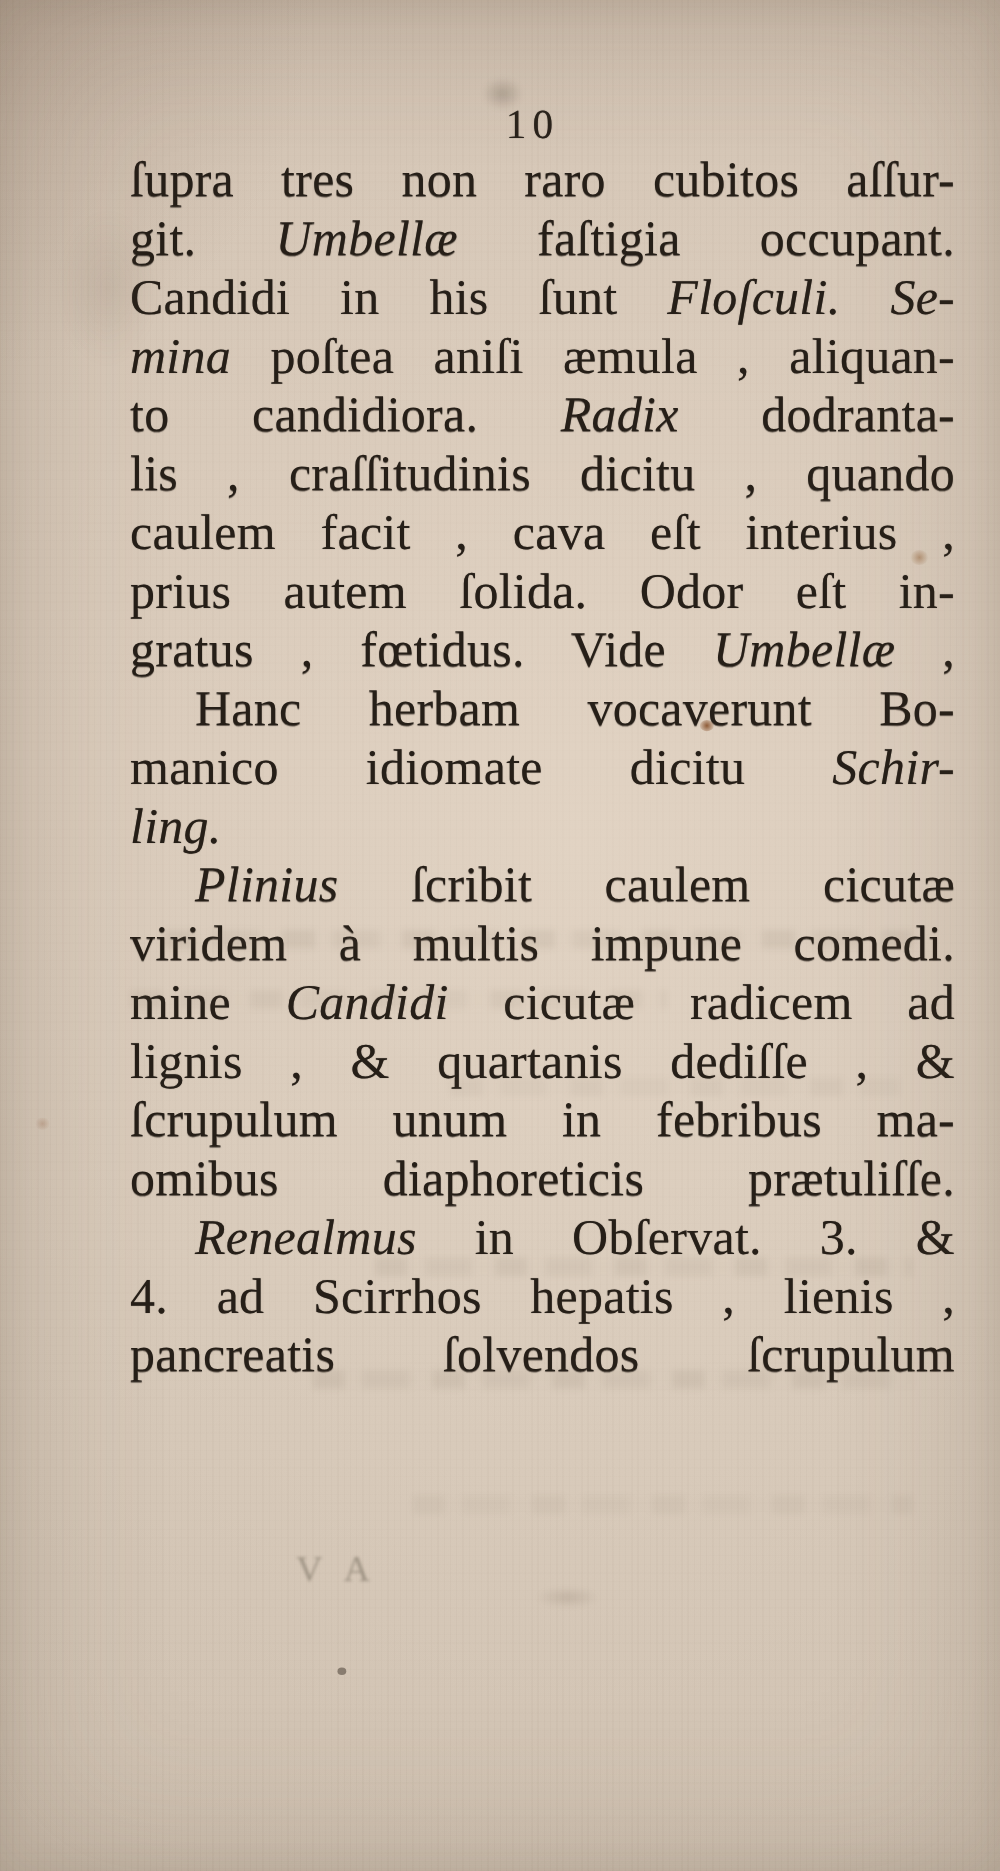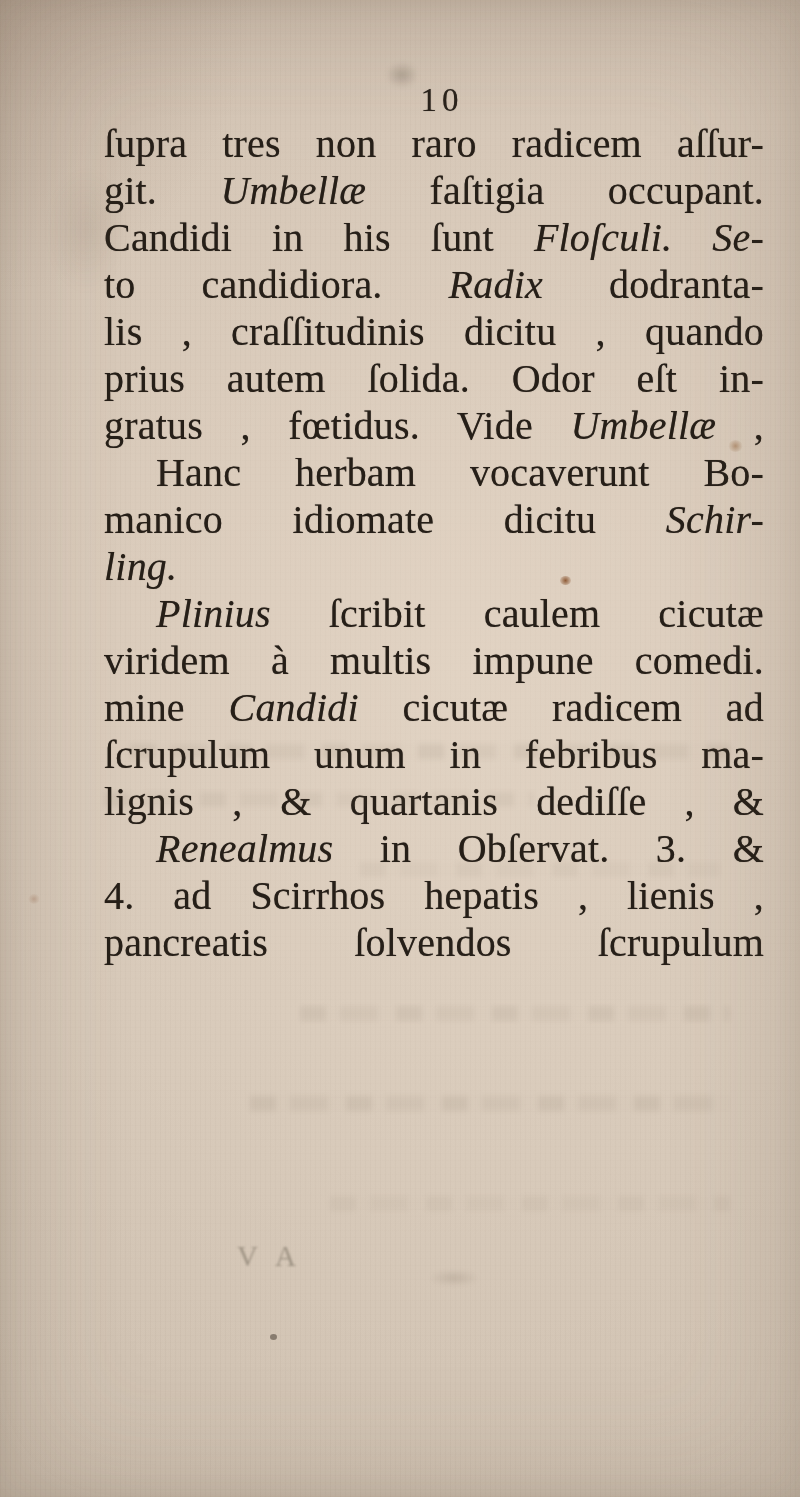--- a/index.html
+++ b/index.html
@@ -14,21 +14,21 @@
       repeating-linear-gradient(90deg, rgba(118,98,80,0.05) 0 1px, rgba(118,98,80,0) 1px 5px),
       repeating-linear-gradient(0deg, rgba(118,98,80,0.02) 0 1px, rgba(118,98,80,0) 1px 7px),
       linear-gradient(180deg,#c8b8a8 0%, #cfc0b0 8%, #d3c4b4 40%, #d1c3b3 70%, #cdbfaf 100%);
   }
   .vignette{
     position:absolute;inset:0;pointer-events:none;
     box-shadow:inset 0 0 130px rgba(92,74,58,0.24), inset 0 0 26px rgba(92,74,58,0.10);
   }
 
   .pagenum{
-    position:absolute;left:112px;top:82px;width:660px;text-align:center;
+    position:absolute;left:96px;top:82px;width:660px;text-align:center;
     font-family:"Liberation Serif","DejaVu Serif",serif;
     font-size:33px;letter-spacing:5px;color:#2a231c;
     text-shadow:0 0.4px 0.8px rgba(42,35,28,0.6);
   }
 
   .textblock{
     position:absolute;left:104px;top:120px;width:660px;
     font-family:"Liberation Serif","DejaVu Serif",serif;
     font-size:40px;line-height:47px;color:#261f18;
   }
@@ -76,35 +76,38 @@
   .s7{left:386px;top:62px;width:32px;height:26px;filter:blur(2px);
       background:radial-gradient(ellipse, rgba(96,84,72,0.30), rgba(96,84,72,0) 72%);}
 </style>
 </head>
 <body>
 
 <div class="page">
   <div class="pagenum">10</div>
 
   <div class="textblock">
-      <div class="line j"><span>ſupra tres non raro radicem aſſur-</span></div>
+      <div class="line j"><span>ſupra tres non raro cubitos aſſur-</span></div>
       <div class="line j"><span>git. </span><span class="it">Umbellæ</span><span> faſtigia occupant.</span></div>
       <div class="line j"><span>Candidi in his ſunt </span><span class="it">Floſculi. Se-</span></div>
+      <div class="line j"><span class="it">mina </span><span>poſtea aniſi æmula , aliquan-</span></div>
       <div class="line j"><span>to candidiora. </span><span class="it">Radix</span><span> dodranta-</span></div>
       <div class="line j"><span>lis , craſſitudinis dicitu , quando</span></div>
+      <div class="line j"><span>caulem facit , cava eſt interius ,</span></div>
       <div class="line j"><span>prius autem ſolida. Odor eſt in-</span></div>
       <div class="line j"><span>gratus , fœtidus. Vide </span><span class="it">Umbellæ</span><span> ,</span></div>
       <div class="line j ind"><span>Hanc herbam vocaverunt Bo-</span></div>
       <div class="line j"><span>manico idiomate dicitu </span><span class="it">Schir-</span></div>
       <div class="line"><span class="it">ling.</span></div>
       <div class="line j ind"><span class="it">Plinius</span><span> ſcribit caulem cicutæ</span></div>
       <div class="line j"><span>viridem à multis impune comedi.</span></div>
       <div class="line j"><span>mine </span><span class="it">Candidi</span><span> cicutæ radicem ad</span></div>
+      <div class="line j"><span>lignis , &amp; quartanis dediſſe , &amp;</span></div>
       <div class="line j"><span>ſcrupulum unum in febribus ma-</span></div>
-      <div class="line j"><span>lignis , &amp; quartanis dediſſe , &amp;</span></div>
+      <div class="line j"><span>omibus diaphoreticis prætuliſſe.</span></div>
       <div class="line j ind"><span class="it">Renealmus</span><span> in Obſervat. 3. &amp;</span></div>
       <div class="line j"><span>4. ad Scirrhos hepatis , lienis ,</span></div>
       <div class="line j"><span>pancreatis ſolvendos ſcrupulum</span></div>
     </div>
 
   <div class="ghost-mark">V A</div>
 
   <div class="ghostband gb1"></div>
   <div class="ghostband gb2"></div>
   <div class="ghostband gb3"></div>

